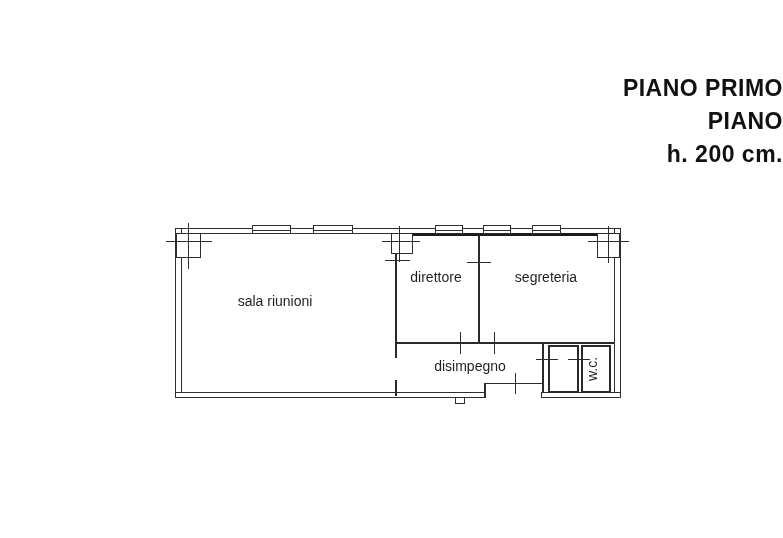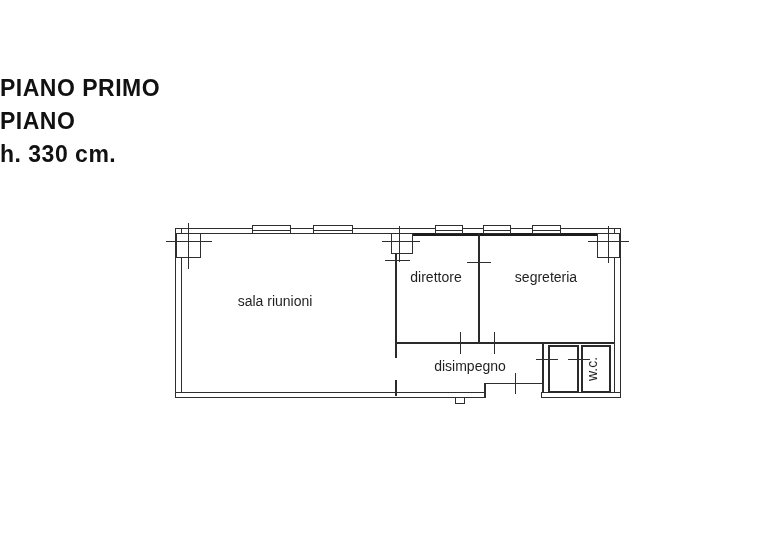--- a/index.html
+++ b/index.html
@@ -13,21 +13,21 @@
     height: 538px;
     background: #ffffff;
     overflow: hidden;
     font-family: "Liberation Sans", sans-serif;
   }
   .title-block {
     position: absolute;
     top: 72px;
     left: 0;
     right: 0;
-    text-align: left;
+    text-align: right;
     color: #111111;
     font-weight: 700;
     font-size: 23px;
     line-height: 33px;
     letter-spacing: 0.5px;
   }
   .plan-svg {
     position: absolute;
     left: 0;
     top: 0;
@@ -39,21 +39,21 @@
   }
 </style>
 </head>
 <body>
 
 <div id="canvas">
 
   <div class="title-block">
     <div>PIANO PRIMO</div>
     <div>PIANO</div>
-    <div>h. 330 cm.</div>
+    <div>h. 200 cm.</div>
   </div>
 
   <svg class="plan-svg" width="783" height="538" viewBox="0 0 783 538">
 
     <g stroke="#2e2e2e" stroke-width="1" fill="#ffffff" shape-rendering="crispEdges">
       <rect x="175" y="228" width="445" height="5"></rect>
       <rect x="175" y="228" width="6" height="169"></rect>
       <rect x="614" y="228" width="6" height="169"></rect>
       <rect x="175" y="392" width="310" height="5"></rect>
       <rect x="541" y="392" width="79" height="5"></rect>

